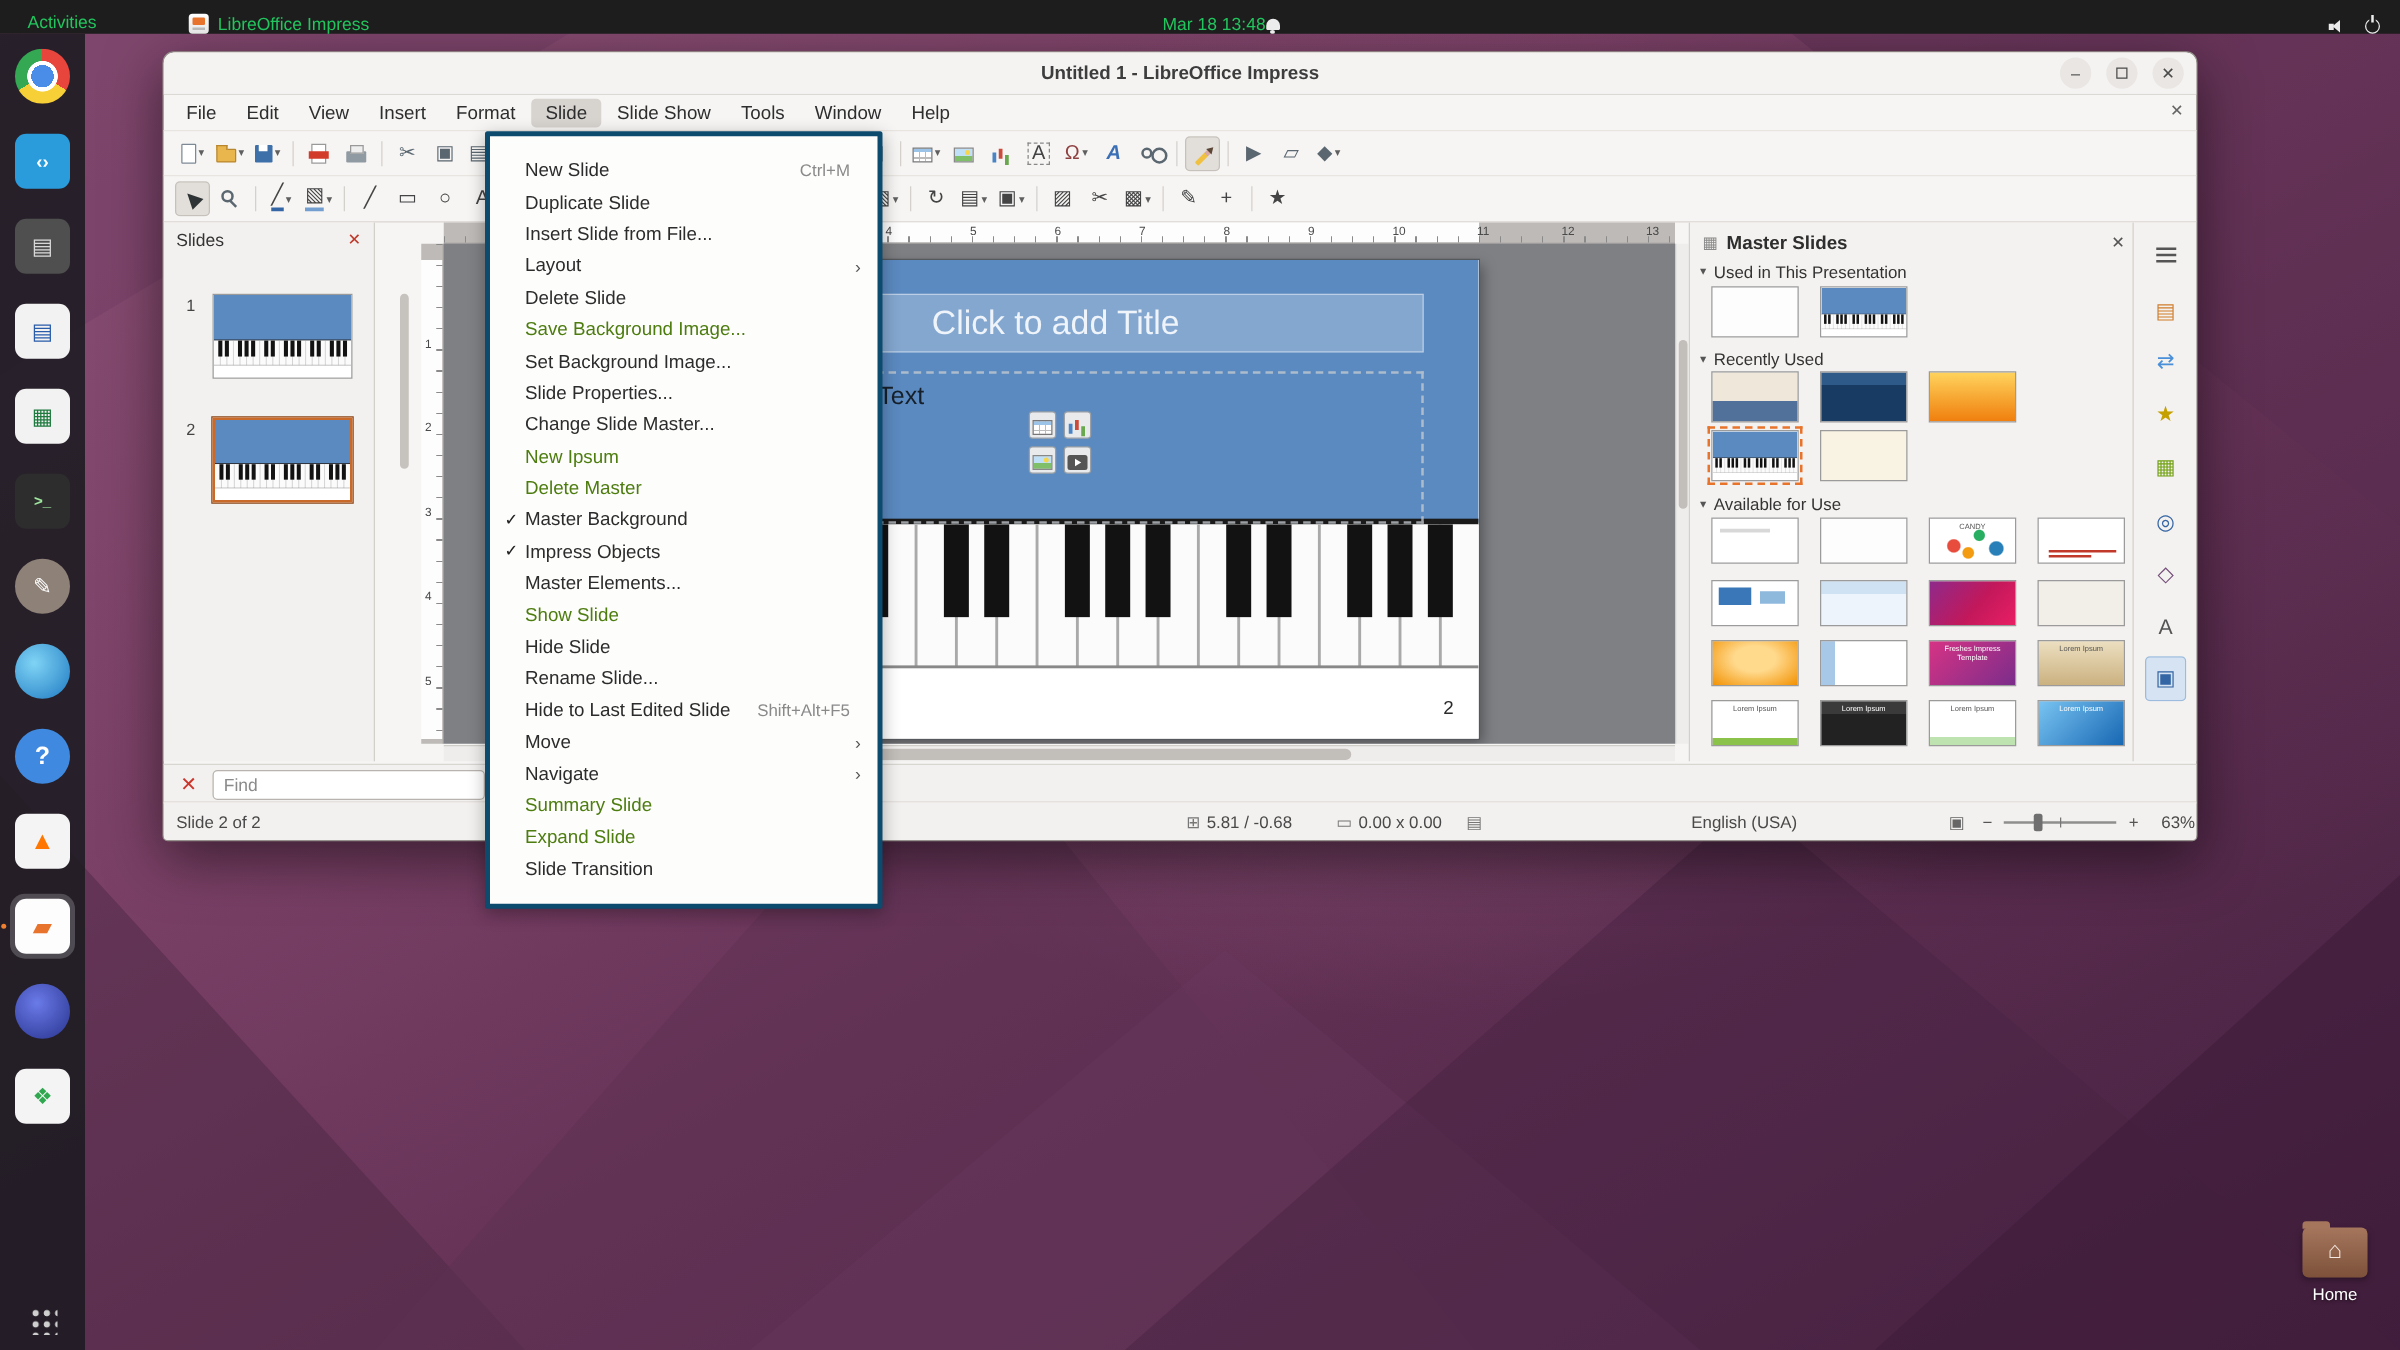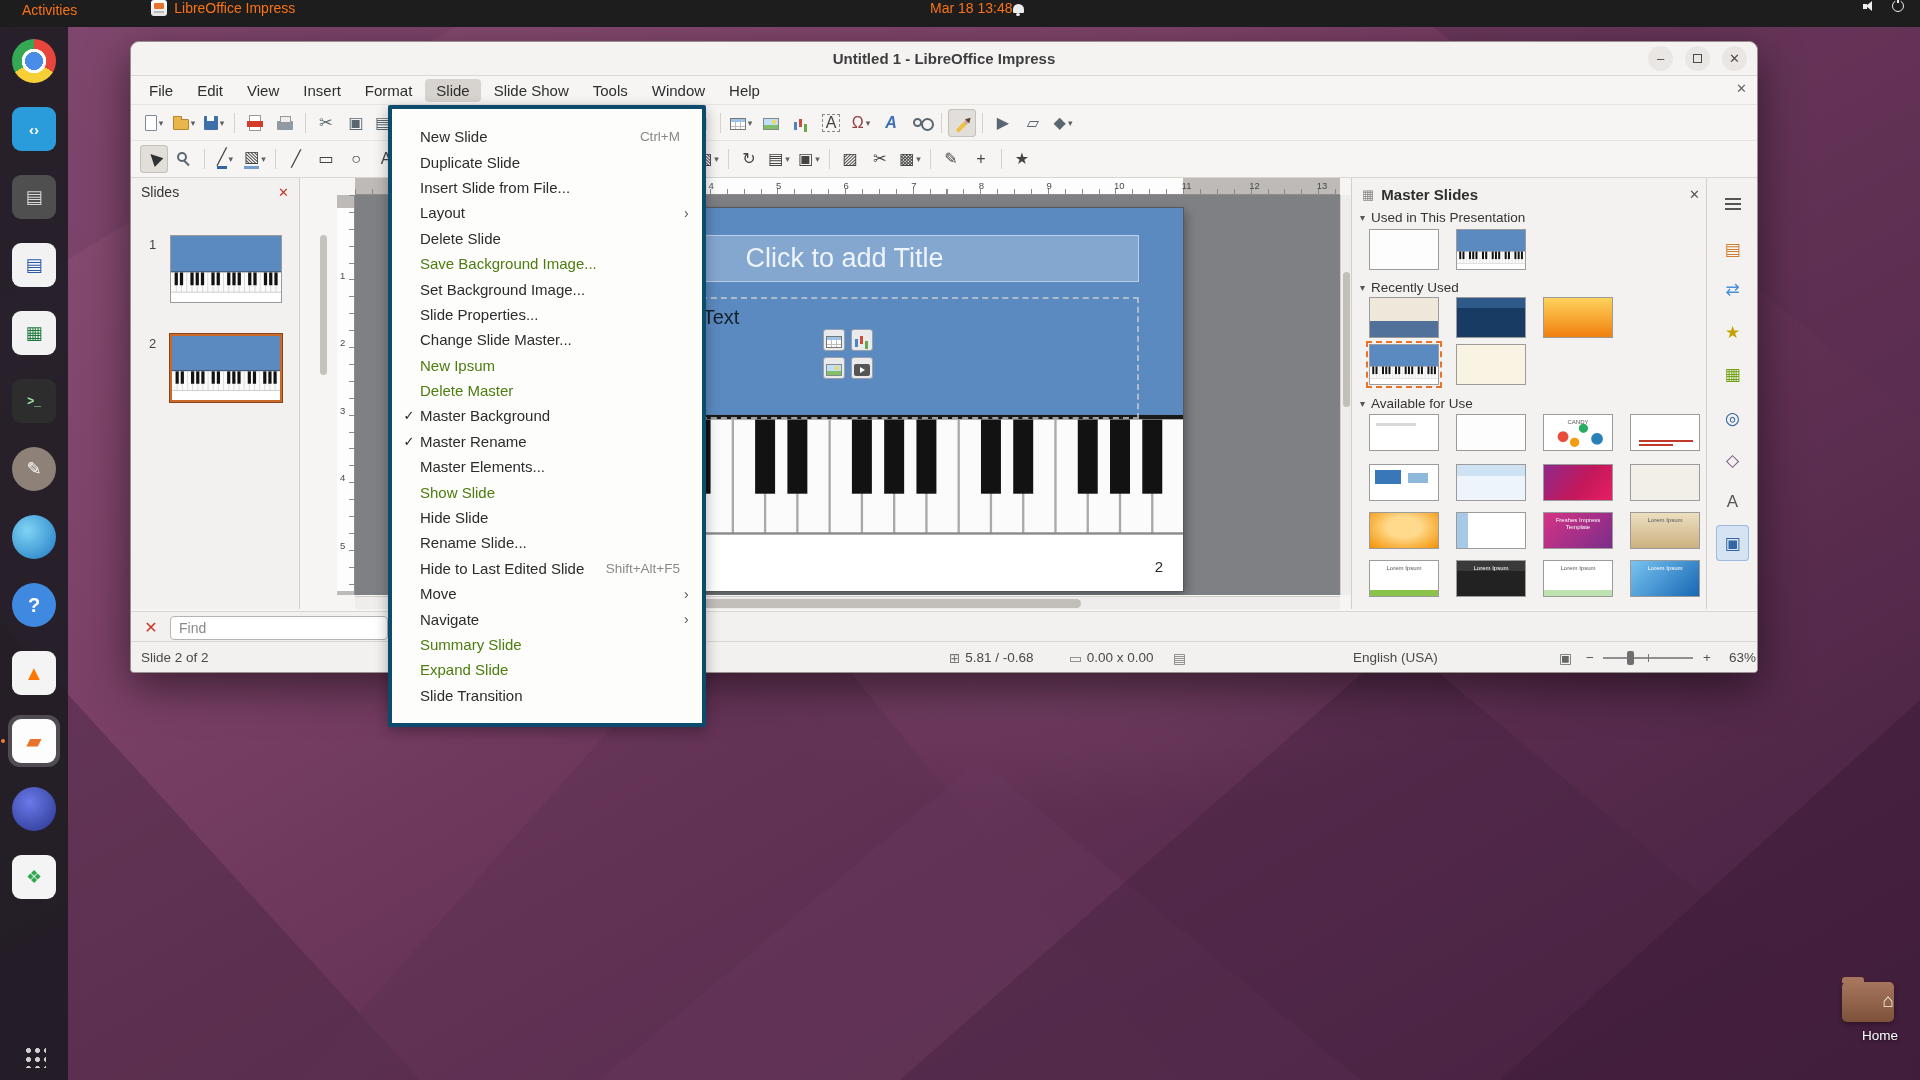--- a/index.html
+++ b/index.html
@@ -3,22 +3,22 @@
 <meta charset="utf-8">
 <style>
   *{margin:0;padding:0;box-sizing:border-box}
   html,body{width:1920px;height:1080px;overflow:hidden;font-family:"Liberation Sans","DejaVu Sans",sans-serif}
   body{position:relative;background:
     radial-gradient(ellipse 1000px 650px at 58% 38%, rgba(196,134,168,.38), transparent 62%),
     linear-gradient(150deg,#8a4f74 0%,#7a4066 35%,#5f2f52 65%,#43203f 100%);}
   #desktop-art{position:absolute;left:0;top:0;z-index:0}
 
   
-  #topbar{position:absolute;left:0;top:0;width:1920px;height:27px;background:#1d1d1d;color:#f97316;
-    display:flex;align-items:flex-start;font-size:14px;z-index:100}
+  #topbar{position:absolute;left:0;top:0;width:1920px;height:27px;background:#1d1d1d;color:#22c55e;
+    display:flex;align-items:flex-end;font-size:14px;z-index:100}
   #activities{margin-left:14px;padding:2px 8px;border-radius:4px}
   #app-indicator{display:flex;align-items:center;gap:7px;margin-left:66px}
   .tb-appico{width:16px;height:16px;border-radius:3px;background:linear-gradient(#ffffff,#e4e4e4);position:relative}
   .tb-appico::before{content:"";position:absolute;left:3px;top:3px;width:10px;height:6px;background:#e8732c;border-radius:1px}
   .tb-appico::after{content:"";position:absolute;left:3px;top:11px;width:10px;height:2px;background:#b9b9b9}
   #clock-group{position:absolute;left:930px;display:flex;align-items:center;}
   .bell{width:11px;height:9px;background:#ececec;border-radius:6px 6px 1px 1px;position:relative;display:inline-block}
   .bell::after{content:"";position:absolute;left:50%;bottom:-3px;transform:translateX(-50%);width:4px;height:3px;background:#ececec;border-radius:50%}
   #status-icons{position:absolute;right:16px;display:flex;align-items:center;gap:16px}
   .spk{position:relative;width:13px;height:12px;display:inline-block}
@@ -210,21 +210,21 @@
   #find-input::placeholder{color:#8a8a8a}
 
   #statusbar{position:absolute;left:0;right:0;bottom:0;height:31px;background:#f3f1ef;border-top:1px solid #d9d5d1;
     font-size:13.5px;color:#494949;border-radius:0 0 4px 4px}
   .sb{position:absolute;top:0;height:31px;display:flex;align-items:center;gap:5px}
   #zoom-track{position:relative;width:90px;height:2px;background:#8f8f8f}
   #zoom-track .mid{position:absolute;left:45px;top:-3px;width:1px;height:8px;background:#777}
   #zoom-handle{position:absolute;left:24px;top:-6px;width:7px;height:14px;background:#6f6f6f;border-radius:2px}
 
   
-  #home{position:absolute;left:1838px;top:982px;width:60px;text-align:right;z-index:1}
+  #home{position:absolute;left:1838px;top:982px;width:60px;text-align:center;z-index:1}
   #home-folder{width:52px;height:40px;margin:0 auto;border-radius:5px;background:linear-gradient(#a5765c,#7d513a);position:relative;box-shadow:0 2px 5px rgba(0,0,0,.35)}
   #home-folder::before{content:"";position:absolute;top:-5px;left:0;width:22px;height:6px;border-radius:3px 3px 0 0;background:#a5765c}
   #home-folder::after{content:"⌂";position:absolute;left:0;right:0;top:8px;color:#f4e9e0;font-size:19px}
   #home-label{margin-top:6px;color:#fff;font-size:13.5px;text-shadow:0 1px 3px rgba(0,0,0,.7)}
 </style>
 </head>
 <body>
 
 <svg id="desktop-art" width="1920" height="1080" viewBox="0 0 1920 1080">
   <polygon points="0,1080 0,620 420,1080" fill="#512947" opacity="0.55"></polygon>
@@ -785,21 +785,21 @@
         <span class="sub"></span>
       </div>
       <div class="mi">
         <span class="chk">✓</span>
         <span class="lbl">Master Background</span>
         <span class="sc"></span>
         <span class="sub"></span>
       </div>
       <div class="mi">
         <span class="chk">✓</span>
-        <span class="lbl">Master Rename</span>
+        <span class="lbl">Impress Objects</span>
         <span class="sc"></span>
         <span class="sub"></span>
       </div>
       <div class="mi">
         <span class="chk"></span>
         <span class="lbl">Master Elements...</span>
         <span class="sc"></span>
         <span class="sub"></span>
       </div>
       <div class="mi dis">

